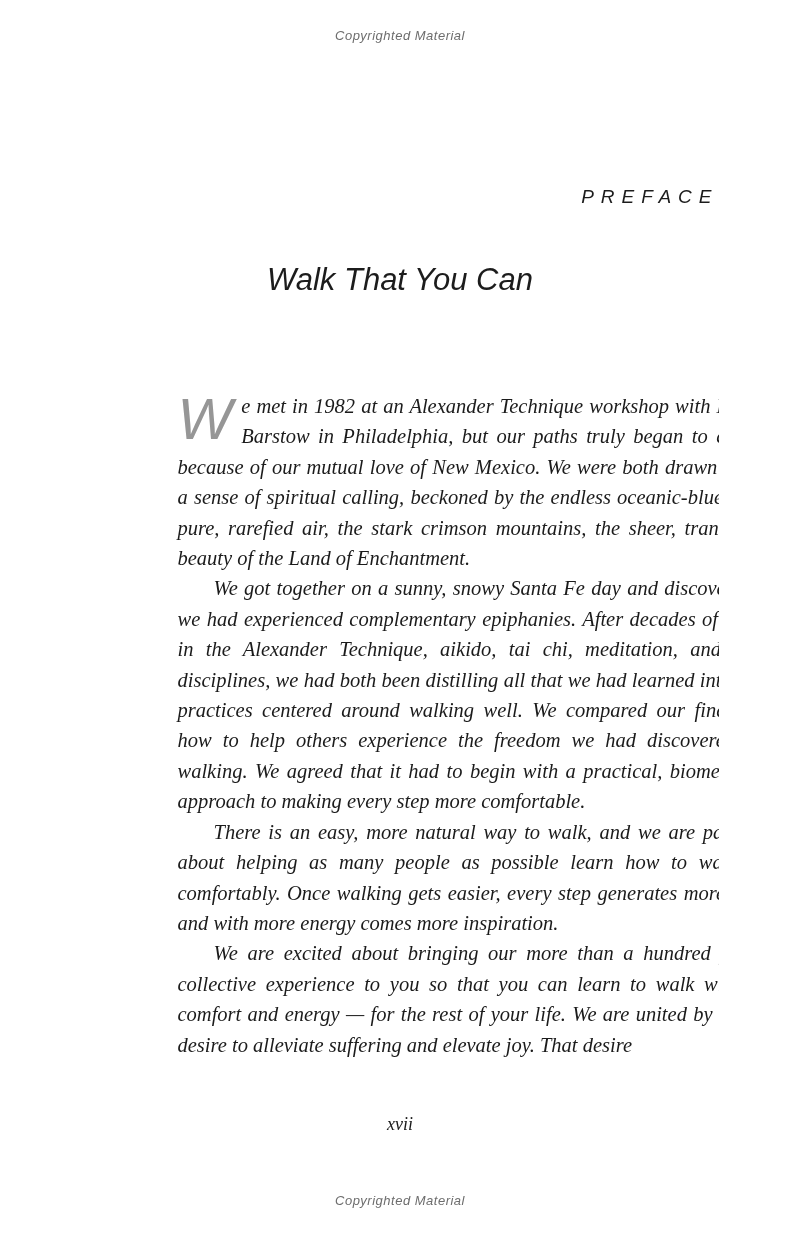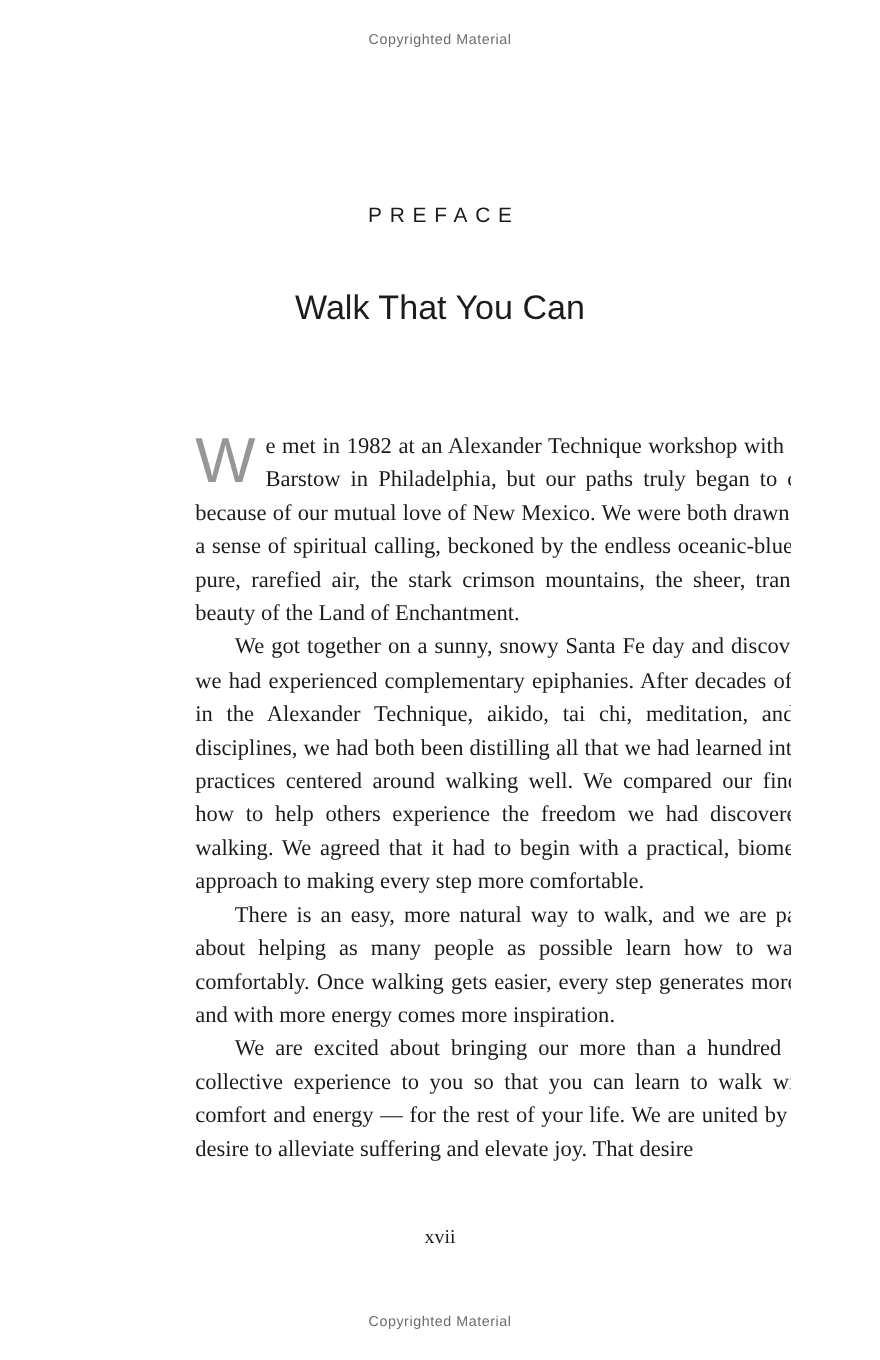--- a/index.html
+++ b/index.html
@@ -7,41 +7,42 @@
   body { display: flex; justify-content: center; }
 
   .page {
     position: relative;
     width: 637px;
     height: 1236px;
     background: #ffffff;
     font-family: "Liberation Serif", serif;
     color: #1b1b1b;
     overflow: hidden;
+    font-style: italic;
   }
 
   .copyright {
     position: absolute;
     left: 0;
     width: 100%;
     text-align: center;
     font-family: "Liberation Sans", sans-serif;
     font-size: 13px;
     color: #6d6d6d;
     letter-spacing: 0.5px;
   }
   .copyright.top { top: 28px; }
   .copyright.bottom { top: 1193px; }
 
   .kicker {
     position: absolute;
     top: 186px;
     left: 0;
     width: 100%;
-    text-align: center;
+    text-align: right;
     font-family: "Liberation Sans", sans-serif;
     font-size: 19px;
     font-weight: 400;
     letter-spacing: 7px;
     text-indent: 7px; 
     color: #1c1c1c;
   }
 
   .title {
     position: absolute;

